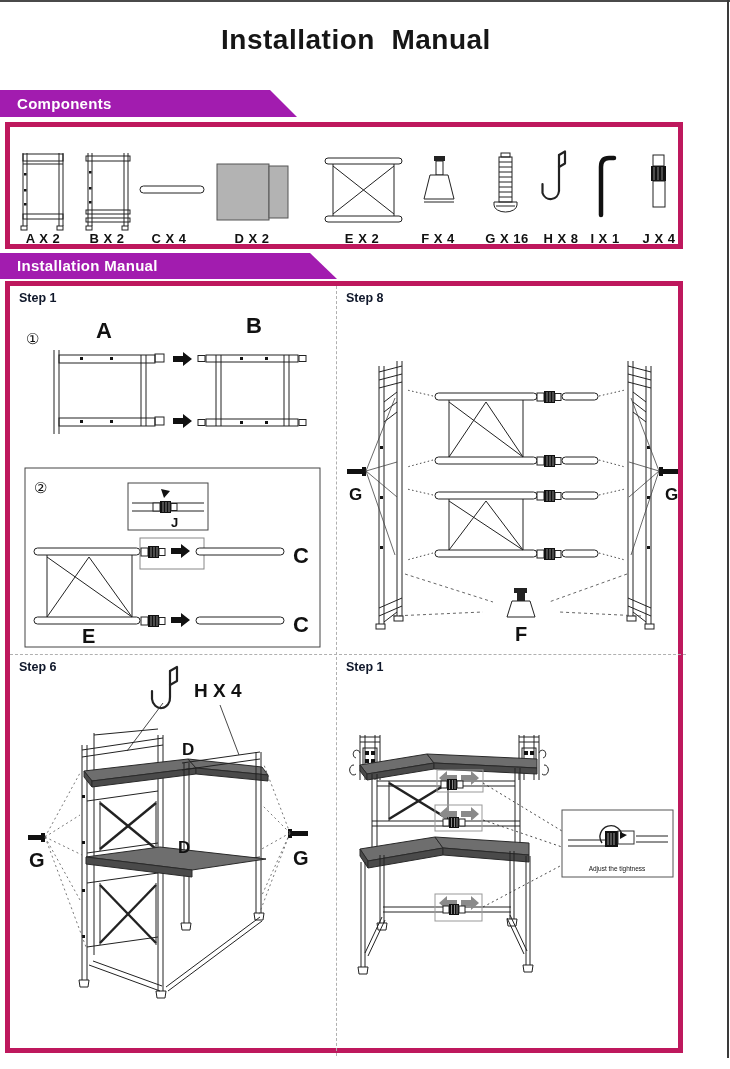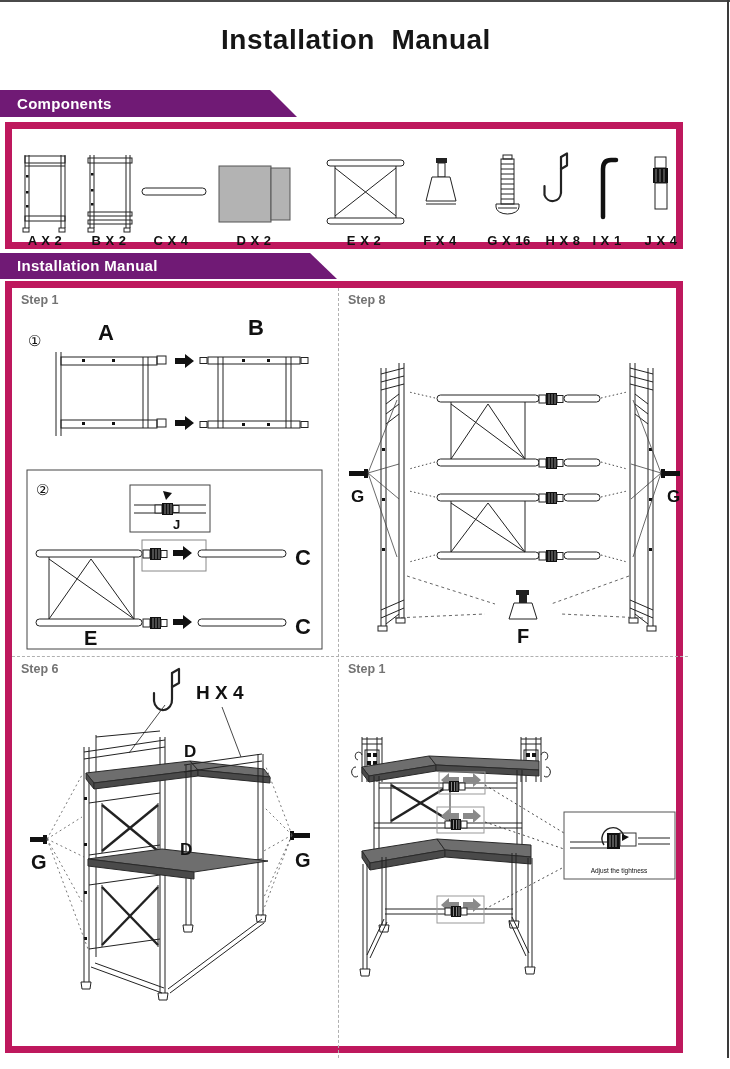--- a/index.html
+++ b/index.html
@@ -2,38 +2,38 @@
 <html><head>
 <meta charset="utf-8">
 <style>
   html,body{margin:0;padding:0;background:#fff;}
   .page{position:relative;width:730px;height:1069px;background:#fff;overflow:hidden;
         font-family:"Liberation Sans",sans-serif;color:#111;}
   .edge-top{position:absolute;left:0;top:0;width:730px;height:2px;background:#4a4a4a;}
   .edge-right{position:absolute;left:727px;top:0;width:2px;height:1058px;background:#3a3a3a;}
   .title{position:absolute;left:0;top:24px;width:712px;margin:0;text-align:center;
          font-size:28px;font-weight:700;letter-spacing:.5px;white-space:pre;color:#161616;}
-  .banner{position:absolute;left:0;height:27px;background:#701a75;
+  .banner{position:absolute;left:0;height:27px;background:#a21caf;
           clip-path:polygon(0 0,calc(100% - 27px) 0,100% 100%,0 100%);}
   .banner span{display:block;line-height:27px;padding-left:17px;color:#fff;
                font-size:15px;font-weight:700;letter-spacing:.3px;}
   .banner-components{top:90px;width:297px;}
   .banner-guide{top:253px;width:337px;height:26px;}
   .banner-guide span{line-height:26px;}
-  .box{position:absolute;left:5px;border:7px solid #be185d;background:#fff;box-sizing:border-box;}
+  .box{position:absolute;left:5px;border:5px solid #be185d;background:#fff;box-sizing:border-box;}
   .components-box{top:122px;width:678px;height:127px;}
   .guide-box{top:281px;width:678px;height:772px;}
   .v-div{position:absolute;left:326px;top:0;width:0;height:770px;border-left:1px dashed #b0b0b0;}
   .h-div{position:absolute;left:0;top:368px;width:676px;height:0;border-top:1px dashed #b0b0b0;}
   .quad{position:absolute;}
   .q1{left:0;top:0;width:327px;height:369px;}
   .q2{left:327px;top:0;width:349px;height:369px;}
   .q3{left:0;top:369px;width:327px;height:402px;}
   .q4{left:327px;top:369px;width:349px;height:402px;}
-  .step-title{position:absolute;left:9px;top:5px;font-size:12.5px;font-weight:700;color:#737373;}
+  .step-title{position:absolute;left:9px;top:5px;font-size:12.5px;font-weight:700;color:#0f172a;}
   .quad svg{position:absolute;left:0;top:0;}
   svg text{font-family:"Liberation Sans",sans-serif;fill:#111;}
 </style>
 </head>
 <body>
 
 <div class="page">
   <div class="edge-top"></div>
   <div class="edge-right"></div>
 

